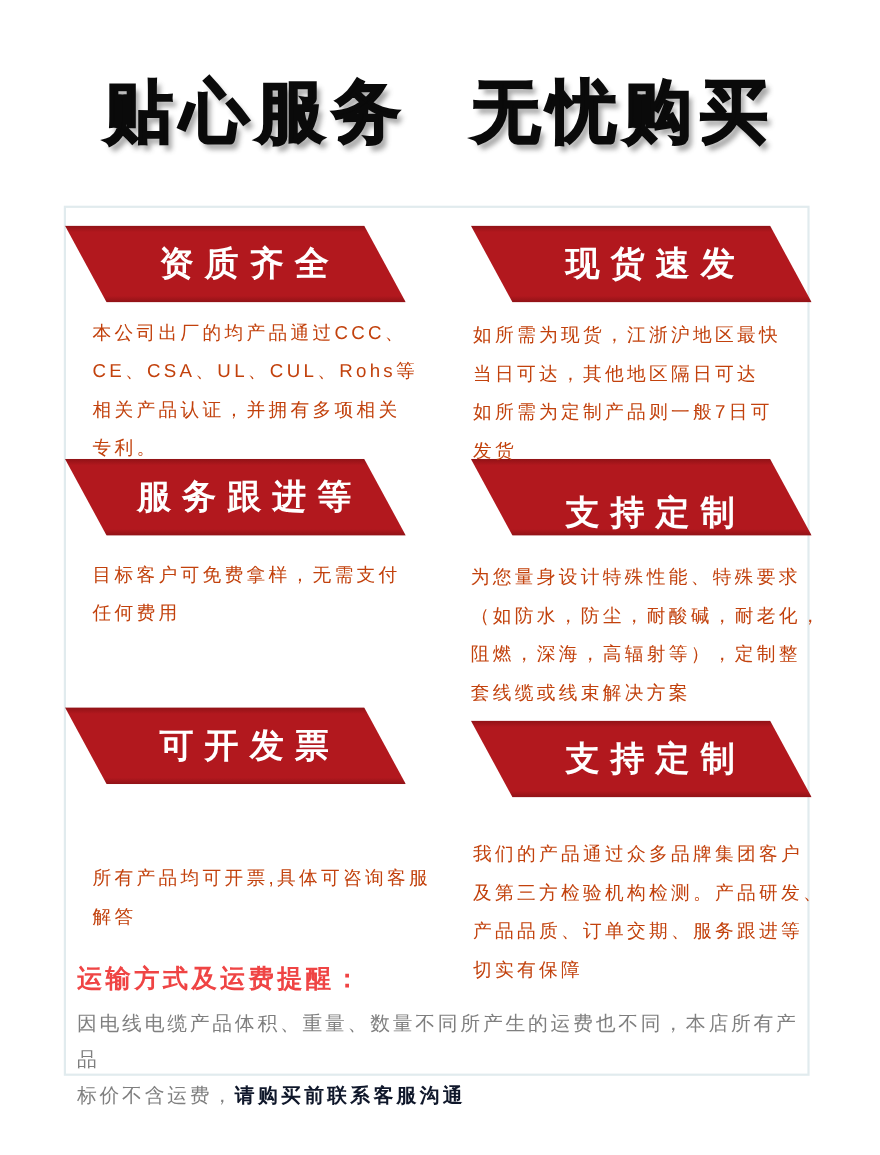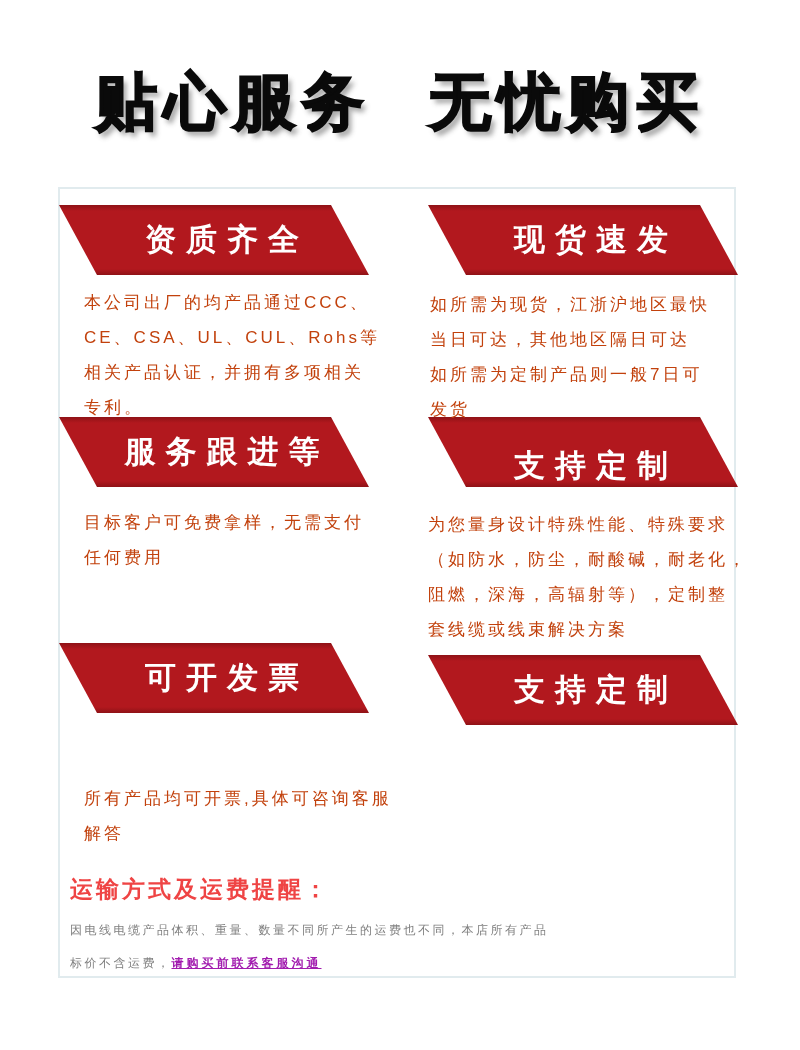--- a/index.html
+++ b/index.html
@@ -54,23 +54,23 @@
   .d3l { left:84px;  top:739px;margin-top:42px; }
   .d3r { left:430px; top:759px; }
 
   
   .ship-head {
     position:absolute; left:70px; top:874px;
     font-size:23px; font-weight:bold; color:#ef4444; letter-spacing:3px;
   }
   .ship-body {
     position:absolute; left:70px; top:914px; width:672px;
-    font-size:12px; color:#7f7f7f; letter-spacing:2.5px; line-height:33px;
+    font-size:18px; color:#7f7f7f; letter-spacing:2.5px; line-height:33px;
   }
-  .ship-highlight { color:#a21caf; font-weight:bold; letter-spacing:3px;text-decoration:underline; }
+  .ship-highlight { color:#0f172a; font-weight:bold; letter-spacing:3px; }
 </style>
 </head>
 <body>
 
 <div class="page">
 
   <div class="main-title">
     <span>贴心服务</span><span class="gap"></span><span>无忧购买</span>
   </div>
 
@@ -104,20 +104,24 @@
 如所需为定制产品则一般7日可
 发货</div>
   <div class="desc d2l">目标客户可免费拿样，无需支付
 任何费用</div>
   <div class="desc d2r">为您量身设计特殊性能、特殊要求
 （如防水，防尘，耐酸碱，耐老化，
 阻燃，深海，高辐射等），定制整
 套线缆或线束解决方案</div>
   <div class="desc d3l">所有产品均可开票,具体可咨询客服
 解答</div>
+  <div class="desc d3r">我们的产品通过众多品牌集团客户
+及第三方检验机构检测。产品研发、
+产品品质、订单交期、服务跟进等
+切实有保障</div>
 
   <div class="ship-head">运输方式及运费提醒：</div>
 
   <div class="ship-body">
     <span>因电线电缆产品体积、重量、数量不同所产生的运费也不同，本店所有产品</span><br>
     <span>标价不含运费，</span><span class="ship-highlight">请购买前联系客服沟通</span>
   </div>
 
 </div>
 

